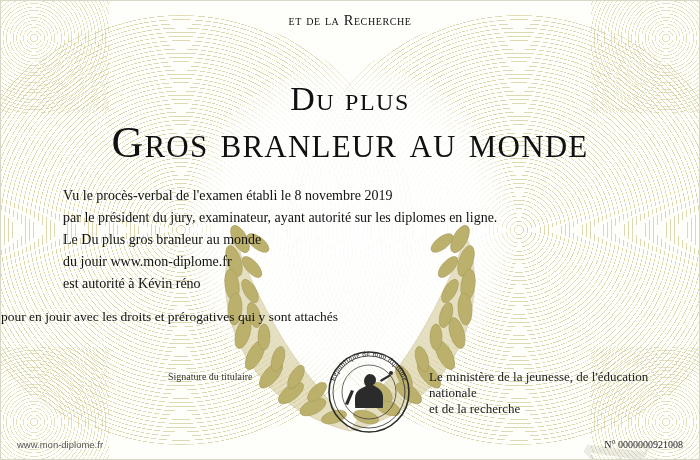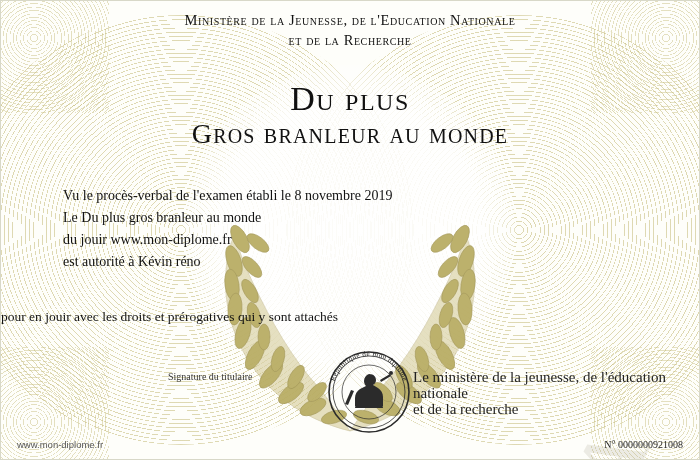--- a/index.html
+++ b/index.html
@@ -129,21 +129,21 @@
     color: #111;
     margin-top: 9px;
   }
   .title-1 {
     font-size: 34px;
     font-variant: small-caps;
     letter-spacing: 1.5px;
     line-height: 1.12;
   }
   .title-2 {
-    font-size: 28px;
+    font-size: 44px;
     font-variant: small-caps;
     letter-spacing: 1.2px;
     line-height: 1.12;
     white-space: nowrap;
   }
 
   
   .body-block {
     position: absolute;
     left: 62px;
@@ -169,23 +169,23 @@
   
   .sig-left {
     position: absolute;
     left: 167px;
     top: 370px;
     font-size: 10px;
     color: #333;
   }
   .sig-right {
     position: absolute;
-    left: 412px;
+    left: 428px;
     top: 368px;
-    font-size: 15px;
+    font-size: 13px;
     color: #222;
     line-height: 16px;
   }
 
   
   .stamp {
     position: absolute;
     left: 322px;
     top: 345px;
     width: 92px;
@@ -273,31 +273,31 @@
         <ellipse cx="54" cy="106" rx="6" ry="13" transform="rotate(-16 54 106)"></ellipse>
         <ellipse cx="64" cy="128" rx="6" ry="13" transform="rotate(0 64 128)"></ellipse>
         <ellipse cx="78" cy="150" rx="6" ry="13" transform="rotate(16 78 150)"></ellipse>
         <ellipse cx="96" cy="168" rx="6" ry="13" transform="rotate(30 96 168)"></ellipse>
         <ellipse cx="117" cy="183" rx="6" ry="12" transform="rotate(44 117 183)"></ellipse>
       </g>
     </g>
   </svg>
 
   <div class="header">
-    <div class="line">Ministère de la Jeunesse, de l'Education Nationale</div>
     <div class="line">et de la Recherche</div>
   </div>
 
   <div class="title-block">
     <div class="title-1">Du plus</div>
     <div class="title-2">Gros branleur au monde</div>
   </div>
 
   <div class="body-block">
     <div class="body-line">Vu le procès-verbal de l'examen établi le 8 novembre 2019</div>
+    <div class="body-line">par le président du jury, examinateur, ayant autorité sur les diplomes en ligne.</div>
     <div class="body-line">Le Du plus gros branleur au monde</div>
     <div class="body-line">du jouir www.mon-diplome.fr</div>
     <div class="body-line">est autorité à Kévin réno</div>
   </div>
 
   <div class="rights-line">pour en jouir avec les droits et prérogatives qui y sont attachés</div>
 
   <div class="sig-left">Signature du titulaire</div>
   <div class="sig-right">
     <div>Le ministère de la jeunesse, de l'éducation nationale</div>

